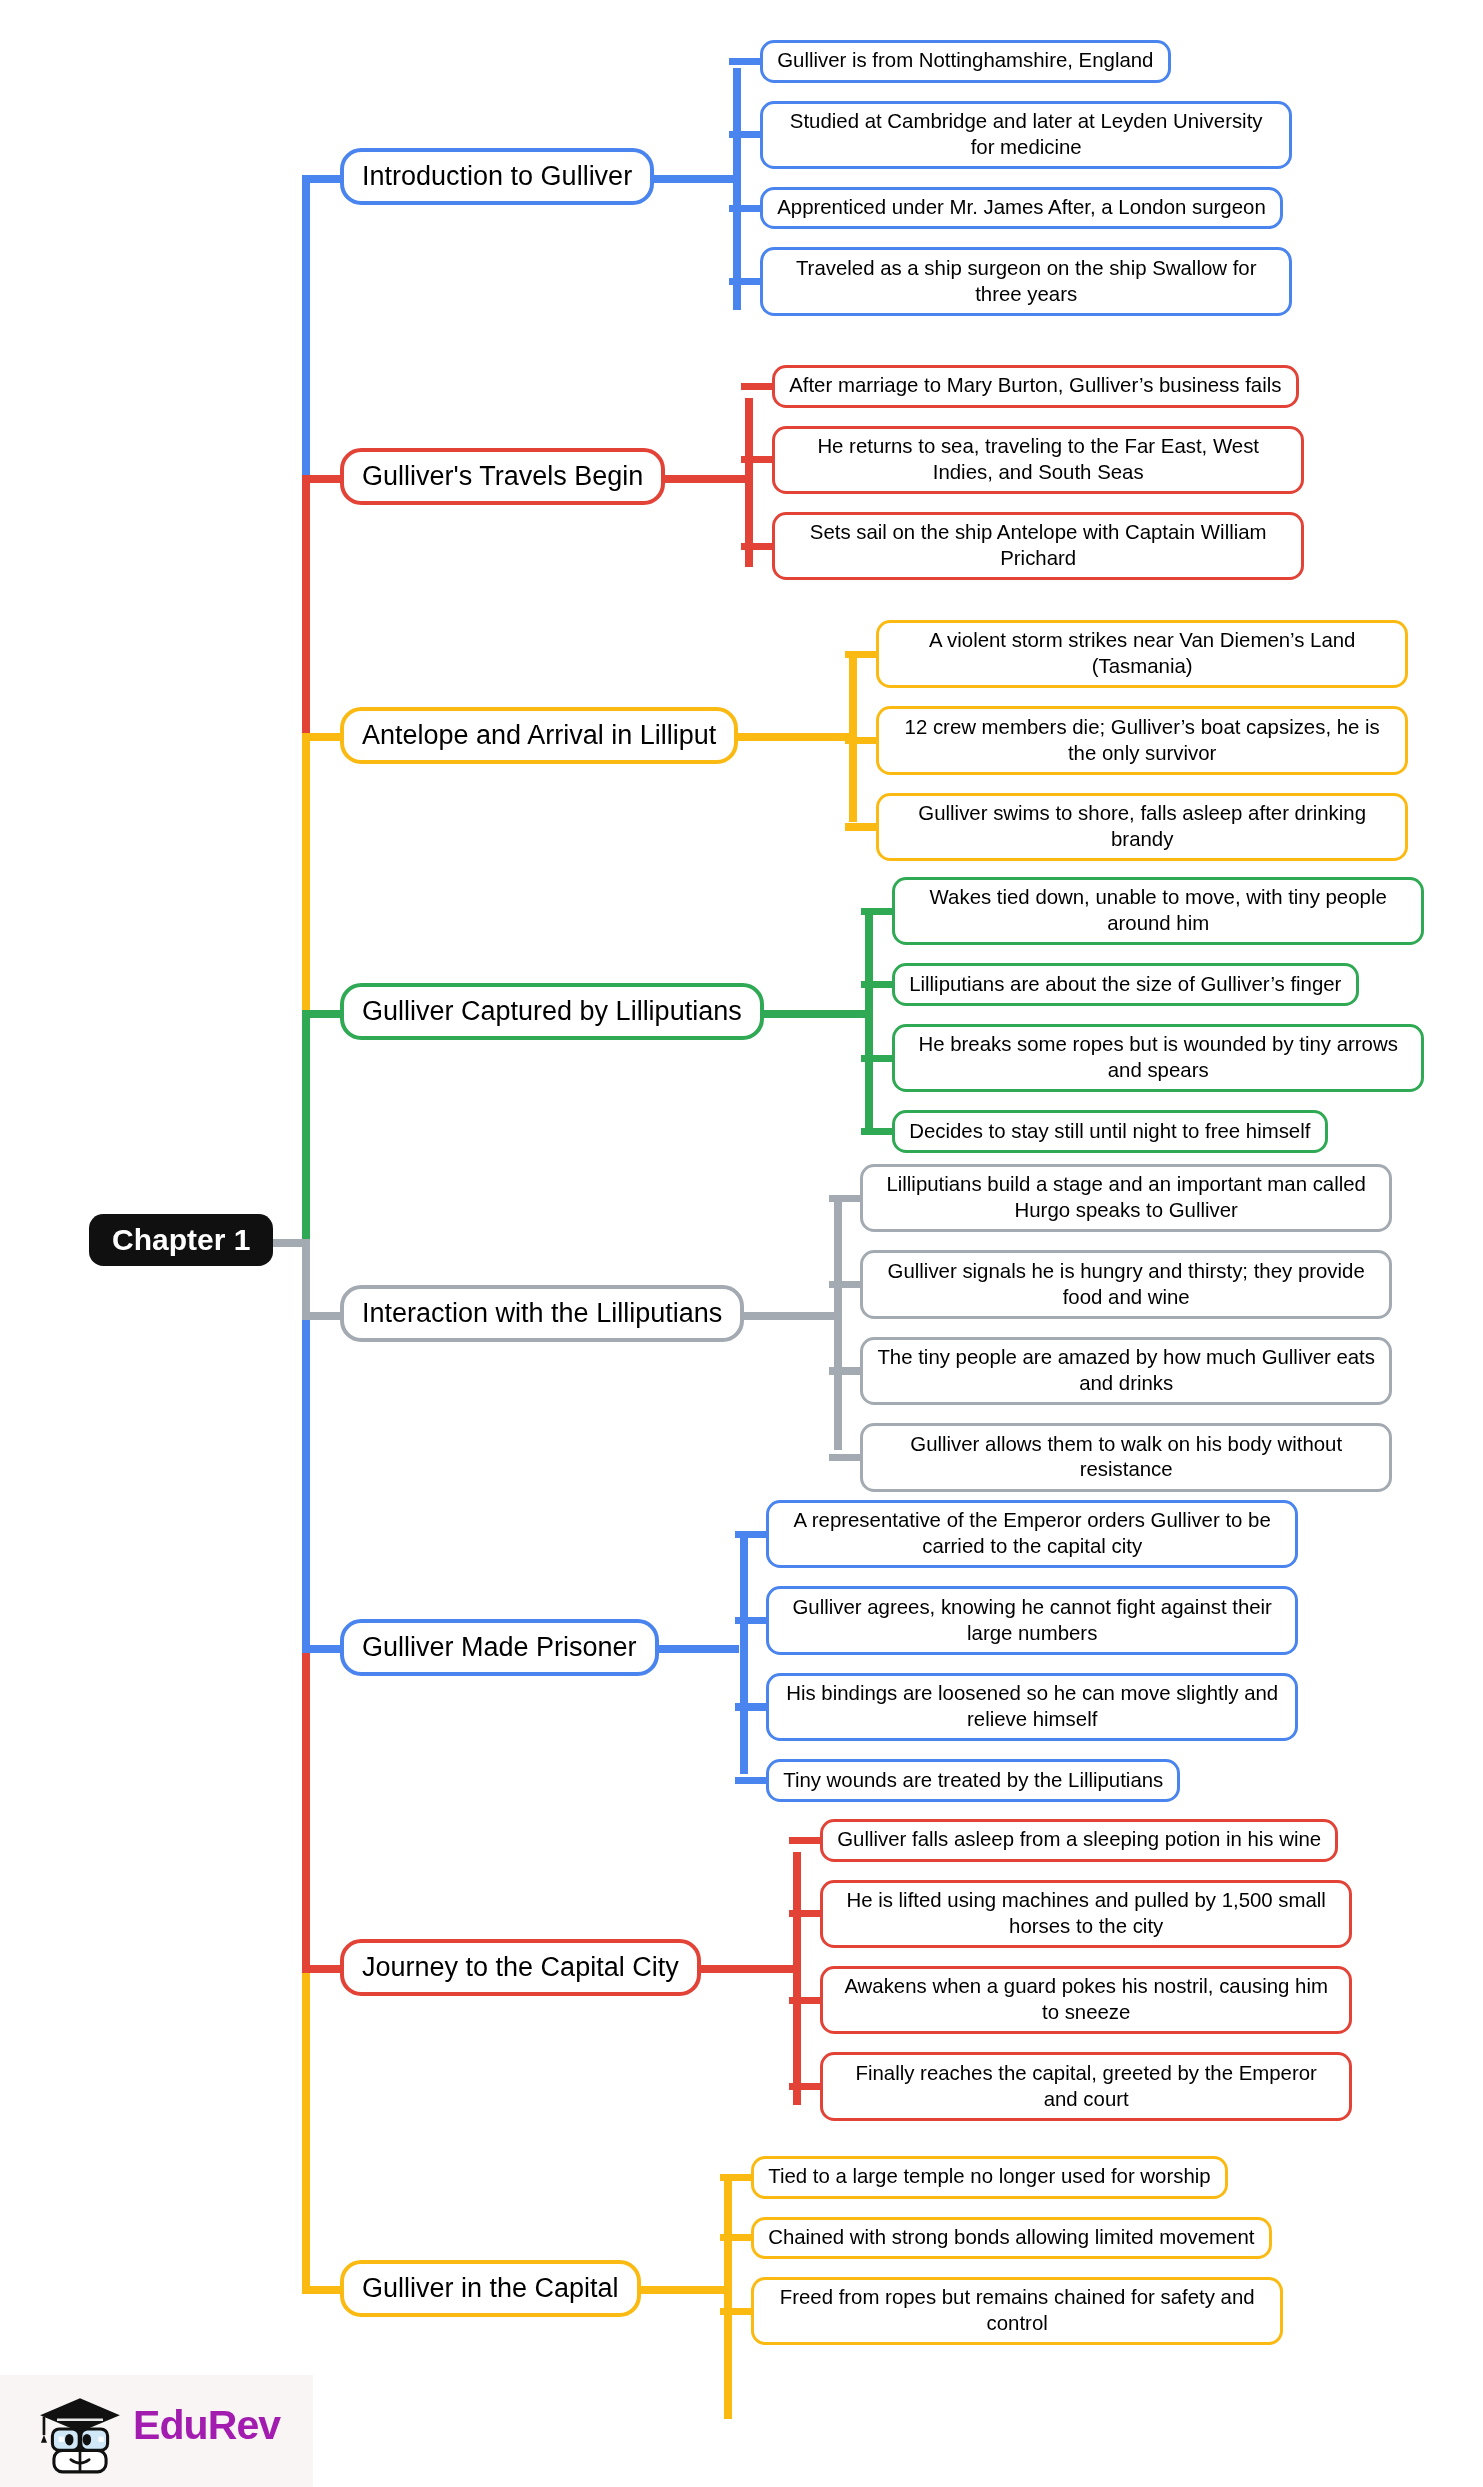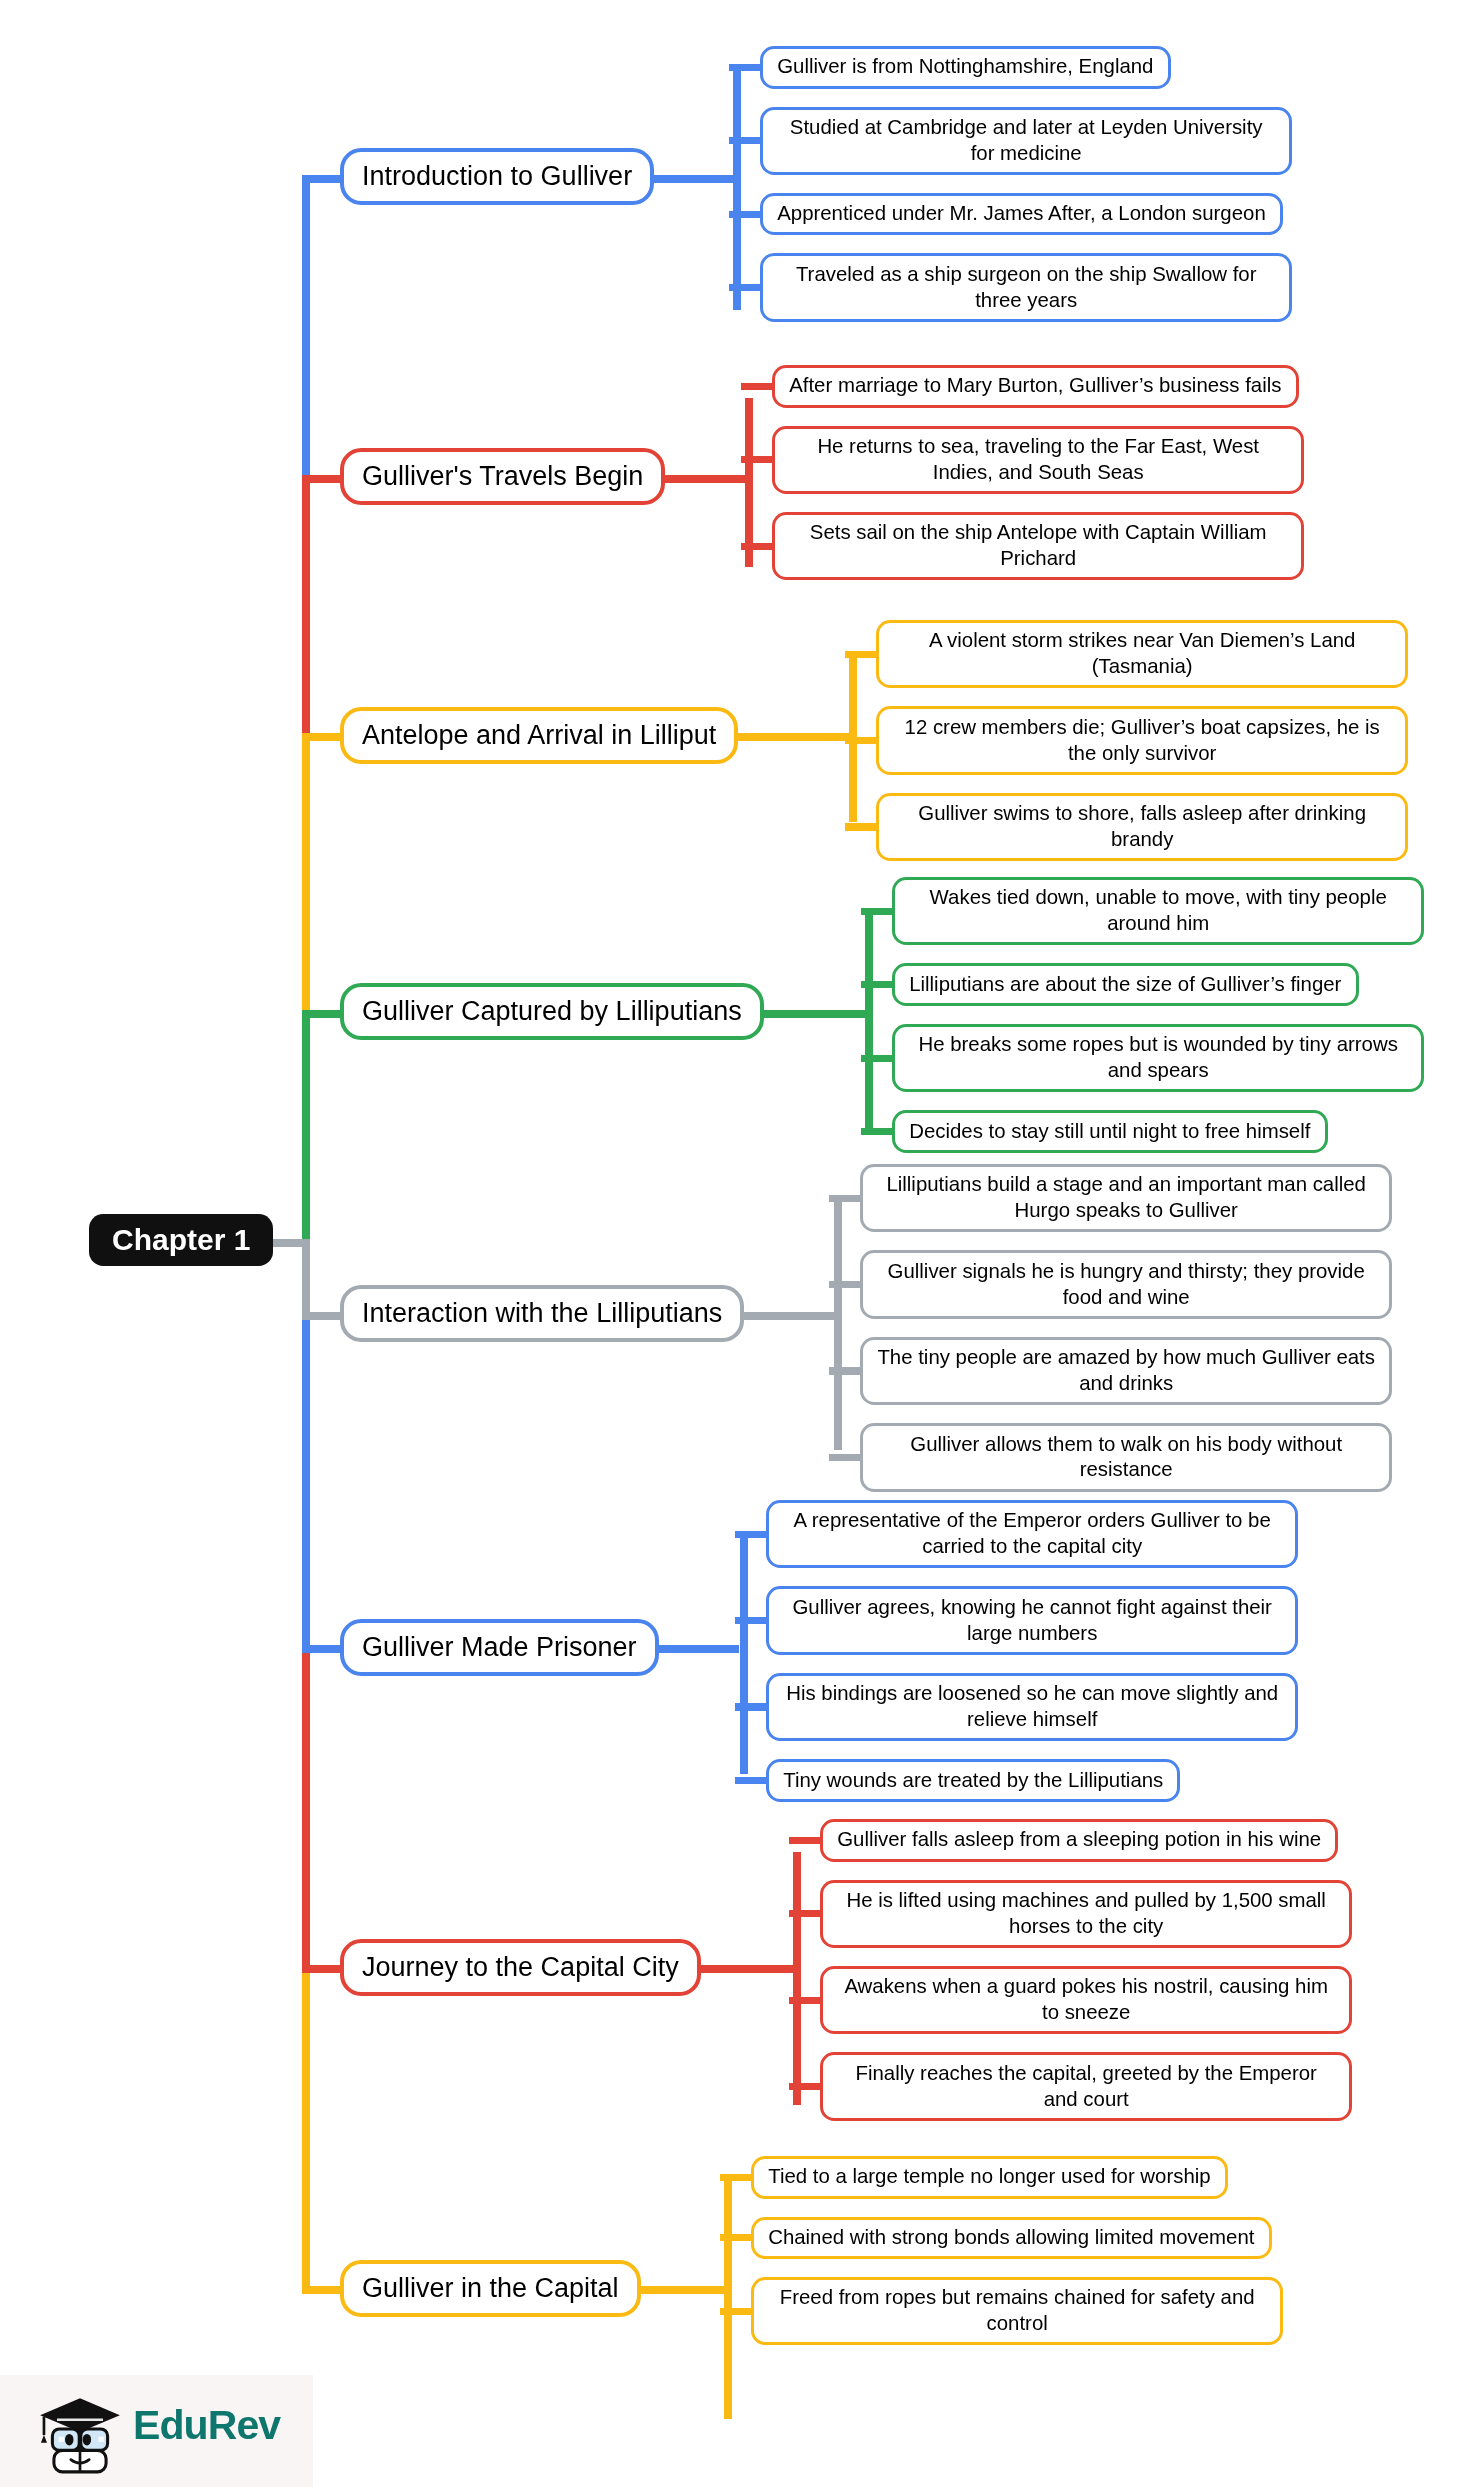--- a/index.html
+++ b/index.html
@@ -42,21 +42,21 @@
   .title{
     position:absolute;left:340px;background:#fff;border:4.4px solid var(--c);
     border-radius:21.3px;padding:7.1px 18px;font-size:27px;line-height:1.3;
     white-space:nowrap;z-index:2;
   }
   #t0{top:148px} #t1{top:448px} #t2{top:707px} #t3{top:983px}
   #t4{top:1285px} #t5{top:1619px} #t6{top:1939px} #t7{top:2260px}
 
   
   .children{position:absolute;display:flex;flex-direction:column;gap:18px;align-items:flex-start;z-index:2;}
-  #bc0{left:760px;top:46px}
+  #bc0{left:760px;top:40px}
   #bc1{left:772px;top:365px}
   #bc2{left:876px;top:620px}
   #bc3{left:892px;top:877px}
   #bc4{left:860px;top:1164px}
   #bc5{left:766px;top:1500px}
   #bc6{left:820px;top:1819px}
   #bc7{left:751px;top:2156px}
 
   .child{
     position:relative;background:#fff;border:3.6px solid var(--c);border-radius:14.2px;
@@ -70,21 +70,21 @@
   
   #root{
     position:absolute;left:89px;top:1214px;color:#fff;font-size:30px;font-weight:bold;
     padding:9px 23px;border-radius:14.2px;z-index:2;white-space:nowrap;
   }
   #rootline{position:absolute;left:240px;top:1239px;width:68px;height:8px;z-index:1;}
 
   
   #footer-bg{position:absolute;left:0;top:2375px;width:313px;height:112px;background:#faf5f5;z-index:0;}
   #logo{position:absolute;left:34px;top:2386px;width:92px;height:92px;z-index:1;}
-  #brand{position:absolute;left:133px;top:2402px;font-size:41px;font-weight:800;color:#0f766e;z-index:1;letter-spacing:-0.9px;}
+  #brand{position:absolute;left:133px;top:2402px;font-size:41px;font-weight:800;color:#a21caf;z-index:1;letter-spacing:-0.9px;}
 </style>
 </head>
 <body>
 
 <div id="seg0" class="trunk-seg" style="--c: #4a84ee;"></div>
 <div id="seg1" class="trunk-seg" style="--c: #e34337;"></div>
 <div id="seg2" class="trunk-seg" style="--c: #fbba12;"></div>
 <div id="seg3" class="trunk-seg" style="--c: #2fa953;"></div>
 <div id="seg4" class="trunk-seg" style="--c: #a3aab1;"></div>
 <div id="seg5" class="trunk-seg" style="--c: #4a84ee;"></div>

